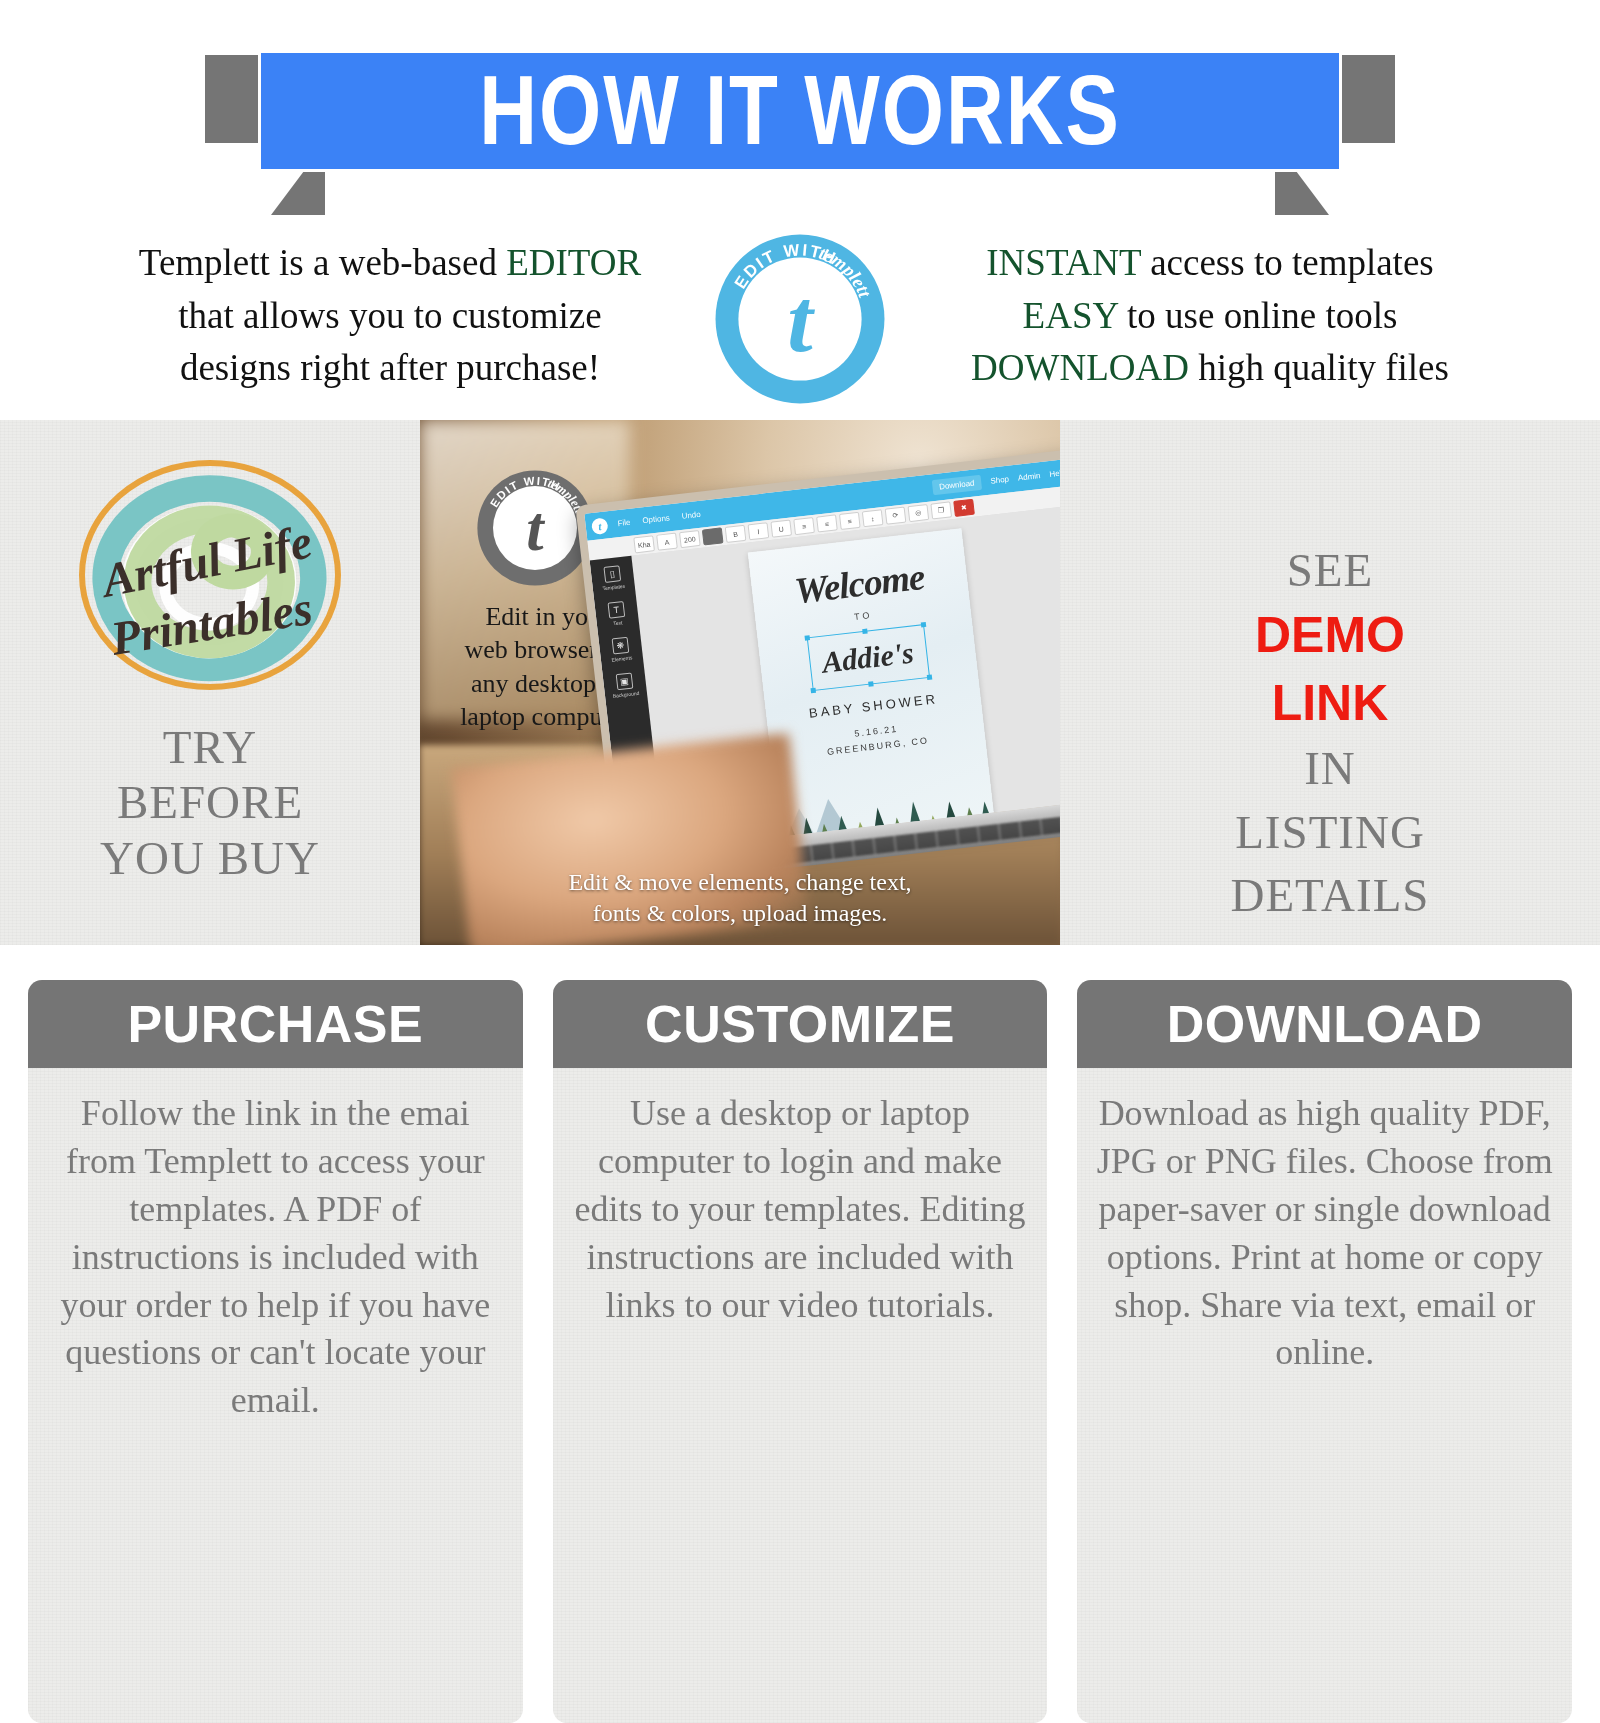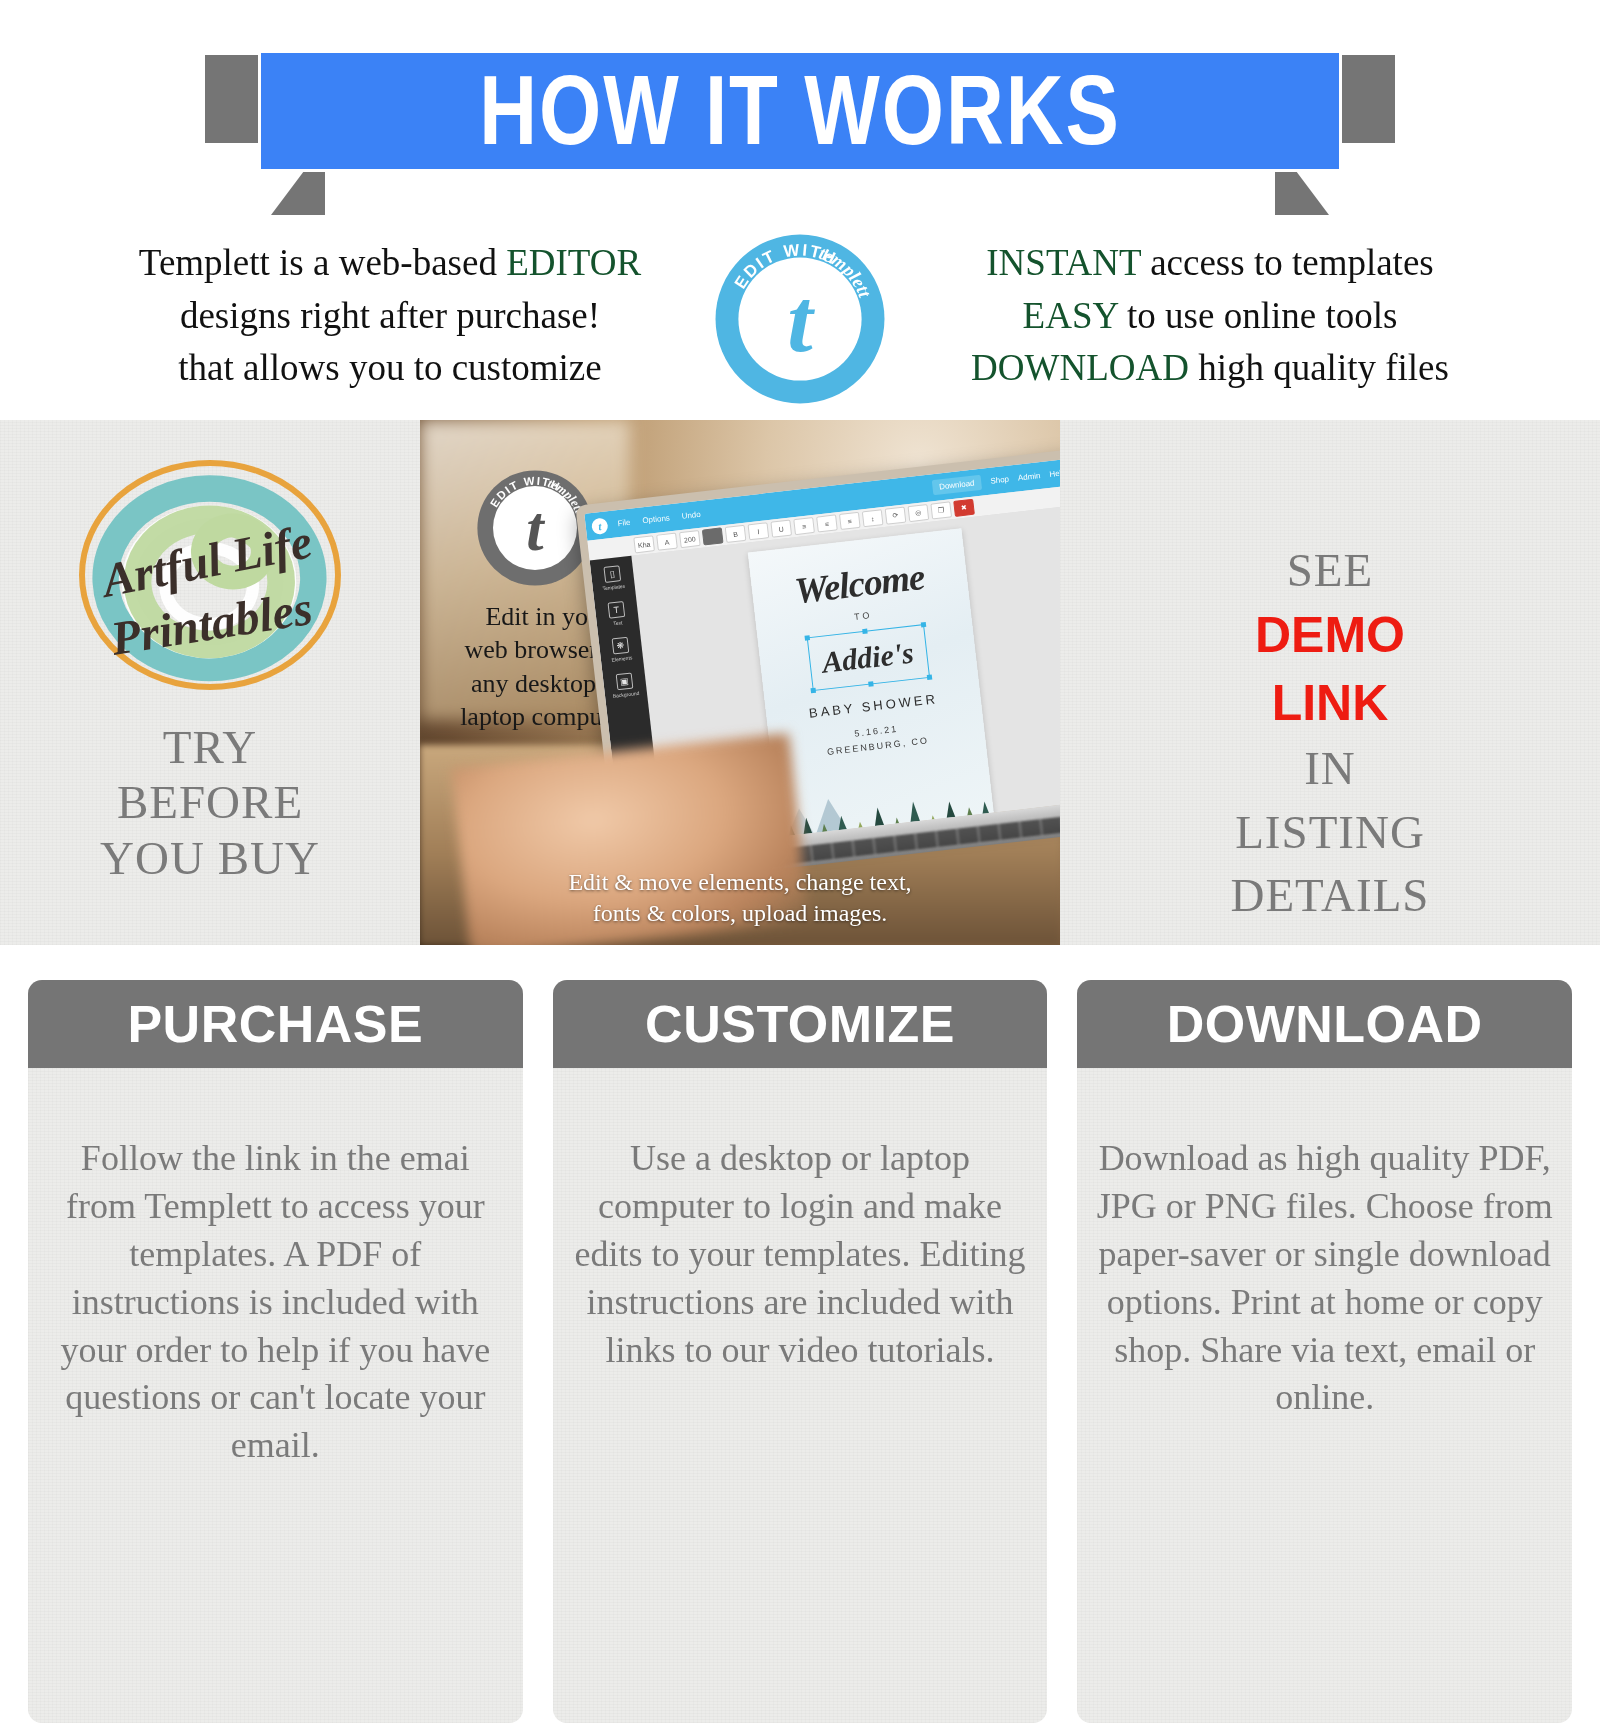--- a/index.html
+++ b/index.html
@@ -256,42 +256,42 @@
   .step-head{
     background:#757575;height:88px;display:flex;align-items:center;justify-content:center;
   }
   .step-head span{
     font-family:"Liberation Sans", sans-serif;font-weight:bold;
     font-size:52px;color:#ffffff;letter-spacing:0.5px;
   }
   .step-body{
     flex:1;padding:22px 14px 30px 14px;text-align:center;
     font-family:"Liberation Serif", serif;
-    font-size:36px;line-height:1.33;color:#7a7a7a;margin-top:45px;
+    font-size:36px;line-height:1.33;color:#7a7a7a;
   }
 </style>
 </head>
 <body>
 
 <div class="banner-wrap">
   <div class="ribbon-tail left"></div>
   <div class="ribbon-tail right"></div>
   <div class="ribbon-main">
     <div class="ribbon-title">HOW IT WORKS</div>
   </div>
 </div>
 
 <div class="intro">
 
   <div class="intro-col left">
     <div>
       <span>Templett is a web-based </span><span class="hi">EDITOR</span>
     </div>
+    <div>that allows you to customize</div>
     <div>designs right after purchase!</div>
-    <div>that allows you to customize</div>
   </div>
 
   <div class="badge-slot">
     <div class="tbadge">
       <svg width="176" height="176" viewBox="0 0 200 200">
         <defs>
           <path id="arcTop" d="M 28,100 A 72,72 0 0 1 172,100"></path>
           <path id="arcBot" d="M 34,100 A 66,66 0 0 0 166,100"></path>
         </defs>
         <circle cx="100" cy="100" r="96" fill="#4FB6E3"></circle>

